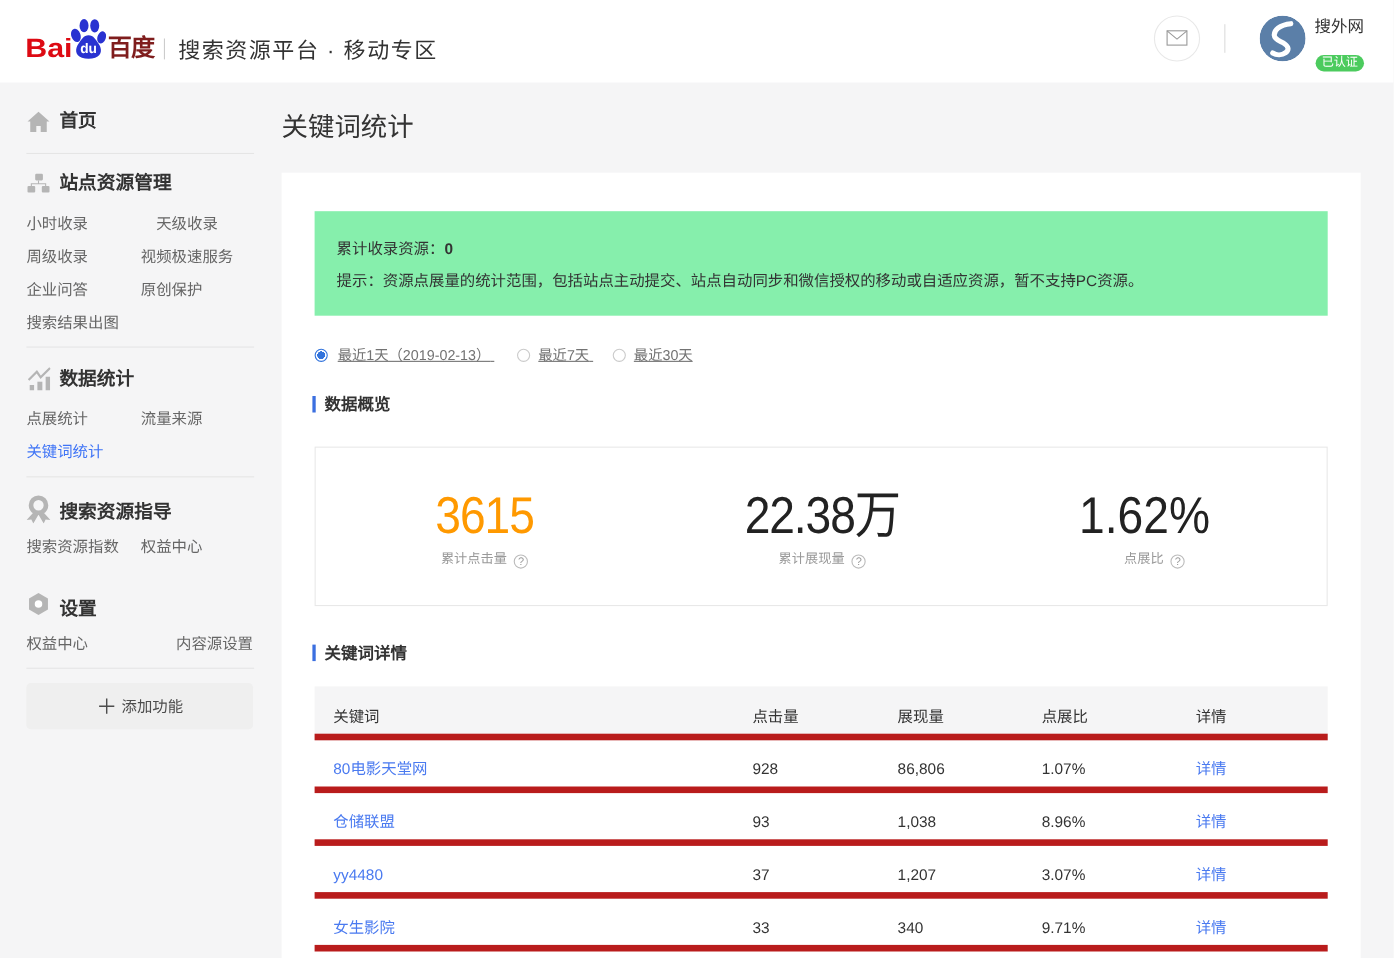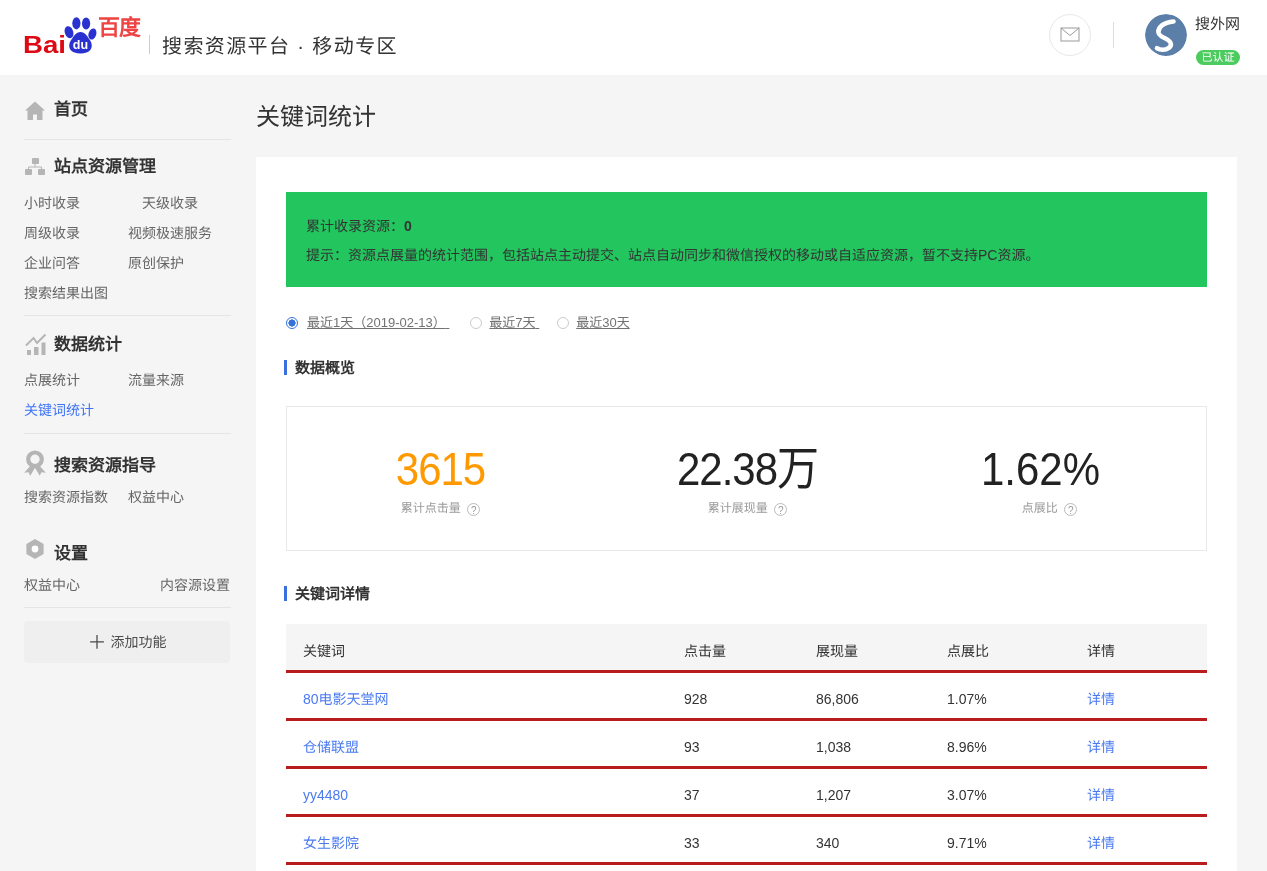--- a/index.html
+++ b/index.html
@@ -5,21 +5,21 @@
 <style>
 * { margin:0; padding:0; box-sizing:border-box; }
 html,body { width:1267px; height:871px; overflow:hidden; }
 body { font-family:"Liberation Sans", sans-serif; background:#f5f5f6; position:relative; }
 #page { position:absolute; left:0; top:0; width:1267px; height:871px; }
 
 
 .header { position:absolute; left:0; top:0; width:1267px; height:75px; background:#fff; }
 .logo { position:absolute; left:24px; top:14px; width:160px; height:48px; }
 .bai { position:absolute; left:-1px; top:19px; font-size:24px; font-weight:bold; color:#dd0a13; letter-spacing:0; line-height:24px; transform:scaleX(1.15); transform-origin:0 0; }
-.bdu { position:absolute; left:74px; top:3px; font-size:22px; font-weight:bold; color:#ef4444; letter-spacing:-1px; line-height:22px; }
+.bdu { position:absolute; left:74px; top:19px; font-size:22px; font-weight:bold; color:#7f1d1d; letter-spacing:-1px; line-height:22px; }
 .hsep { position:absolute; left:149px; top:35px; width:1px; height:19px; background:#ccc; }
 .htitle { position:absolute; left:162px; top:30px; font-size:20px; color:#333; letter-spacing:1.4px; }
 .mail { position:absolute; left:1049px; top:14px; width:42px; height:42px; border:1px solid #e8e8e8; border-radius:50%; }
 .vline { position:absolute; left:1113px; top:22px; width:1px; height:26px; background:#dcdcdc; }
 .avatar { position:absolute; left:1145px; top:14px; width:42px; height:42px; border-radius:50%; overflow:hidden; }
 .uname { position:absolute; left:1195px; top:12px; font-size:15px; color:#333; }
 .badge { position:absolute; left:1196px; top:50px; width:44px; height:15px; background:#4ccb5e; color:#fff; font-size:11px; border-radius:8px; text-align:center; line-height:15px; }
 
 
 .sidebar { position:absolute; left:0; top:75px; width:232px; height:796px; }
@@ -27,37 +27,37 @@
 .slink { position:absolute; font-size:14px; color:#666; }
 .slink.active { color:#3f74f6; }
 .ssep { position:absolute; left:24px; width:207px; height:1px; background:#e5e5e5; }
 .sicon { position:absolute; left:24px; width:22px; height:22px; }
 .addbtn { position:absolute; left:24px; top:546px; width:206px; height:42px; background:#efefef; border-radius:4px; color:#4d4d4d; font-size:14px; text-align:center; line-height:42px; }
 
 
 .main { position:absolute; left:232px; top:75px; width:1035px; height:796px; }
 .ptitle { position:absolute; left:24px; top:26px; font-size:24px; color:#333; line-height:32px; }
 .card { position:absolute; left:24px; top:82px; width:981px; height:790px; background:#fff; }
-.tip { position:absolute; left:30px; top:35px; width:921px; height:95px; background:#22c55e; font-size:14px; color:#333; }
+.tip { position:absolute; left:30px; top:35px; width:921px; height:95px; background:#86efac; font-size:14px; color:#333; }
 .radios { position:absolute; left:30px; top:155px; height:14px; font-size:13px; color:#737373;text-decoration:underline; }
 .radio { display:inline-block; width:12px; height:12px; border-radius:50%; vertical-align:-2px; }
 .radio.on { border:1px solid #3273dc; background:radial-gradient(circle, #3273dc 0 3.5px, #fff 3.6px); }
 .radio.off { border:1px solid #cbcbcb; background:#fff; }
 .sechead { position:absolute; font-size:15px; font-weight:bold; color:#333; }
 .sechead .bar { display:inline-block; width:3px; height:15px; background:#3b6fe0; margin-right:8px; vertical-align:-2px; }
 .stats { position:absolute; left:30px; top:249px; width:921px; height:145px; border:1px solid #e8e8e8; }
 .stat { position:absolute; top:0; width:307px; height:145px; text-align:center; }
 .stat .num { position:absolute; top:41px; left:0; width:100%; font-size:42px; line-height:42px; letter-spacing:-1px; color:#222; transform:scaleY(1.12); }
 .stat .num.orange { color:#f90; }
 .stat .lab { position:absolute; top:91px; left:0; width:100%; font-size:12px; color:#999; }
 .qm { display:inline-block; width:13px; height:13px; border:1px solid #bbb; border-radius:50%; font-size:10px; line-height:13px; text-align:center; color:#999; margin-left:3px; vertical-align:-2px; }
 
 
 .tbl { position:absolute; left:30px; top:467px; width:921px; }
-.trow { position:absolute; left:0; width:921px; height:48px; border-bottom:3px solid #b91c1c; font-size:14px; color:#333; }
+.trow { position:absolute; left:0; width:921px; height:48px; border-bottom:6px solid #b91c1c; font-size:14px; color:#333; }
 .thead { background:#f5f5f6; height:49px; }
 .tc { position:absolute; top:0; line-height:52px; }
 .thead .tc { line-height:55px; }
 .c1 { left:17px; } .c2 { left:398px; } .c3 { left:530px; } .c4 { left:661px; } .c5 { left:801px; }
 a.lnk { color:#4a7af0; text-decoration:none; }
 </style>
 </head>
 <body>
 <div id="page">
 

